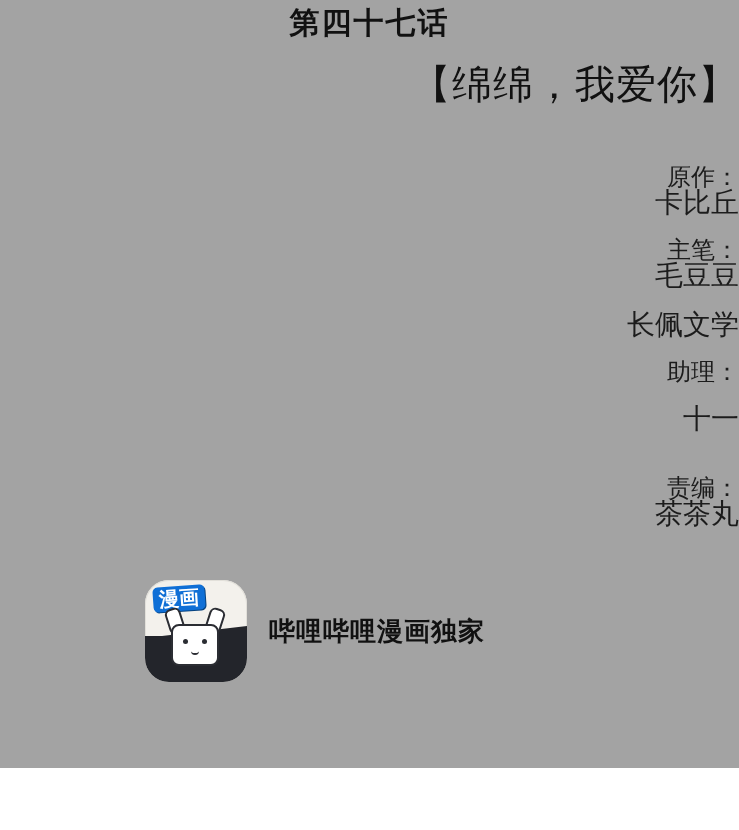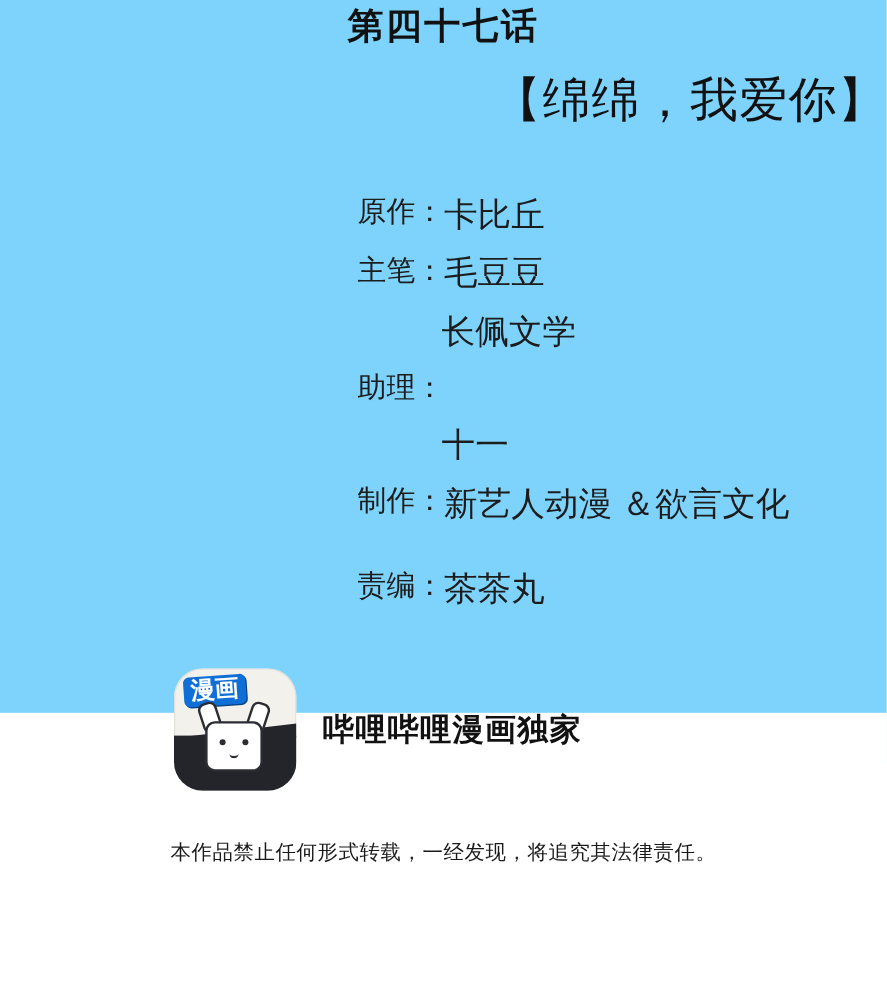--- a/index.html
+++ b/index.html
@@ -10,23 +10,23 @@
   body {
     width: 739px;
     height: 830px;
     font-family: "Liberation Sans", sans-serif;
     color: #1a1a1a;
     overflow: hidden;
     position: relative;
   }
   .page {
     width: 739px;
-    height: 594px;
+    height: 768px;
     position: relative;
-    background: #7dd3fc;
+    background: #a3a3a3;
   }
 
   
   .chapter-number {
     text-align: center;
     font-size: 30px;
     font-weight: bold;
     letter-spacing: 2px;
     line-height: 1.1;
     padding-top: 6px;
@@ -42,26 +42,27 @@
     color: #111111;
   }
 
   
   .credits {
     margin-top: 58px;
     padding-left: 298px;
   }
   .credit-row {
     display: flex;
-    align-items: flex-start;
+    align-items: flex-end;
     font-size: 24px;
     line-height: 1.0;
     margin-bottom: 21px;
     color: #1c1c1c;
     white-space: pre;
+    flex-direction: column;
   }
   .credit-row.indented {
     padding-left: 70px;
   }
   .credit-label {
     font-size: 24px;
     white-space: pre;
   }
   .credit-value {
     font-size: 28px;
@@ -206,24 +207,20 @@
 
     <div class="credit-row">
       <span class="credit-label">助理：</span>
     </div>
 
     <div class="credit-row indented">
       <span class="credit-label"></span>
       <span class="credit-value">十一</span>
     </div>
 
-    <div class="credit-row">
-      <span class="credit-label">制作：</span>
-      <span class="credit-value">新艺人动漫 ＆欲言文化</span>
-    </div>
 
     <div class="credit-row gap-before">
       <span class="credit-label">责编：</span>
       <span class="credit-value">茶茶丸</span>
     </div>
 
   </div>
 
   <div class="brand">
     <div class="logo">
@@ -233,15 +230,14 @@
       <div class="logo-ear r"></div>
       <div class="logo-face">
         <span class="eye left"></span>
         <span class="eye right"></span>
         <span class="mouth"></span>
       </div>
     </div>
     <div class="brand-text">哔哩哔哩漫画独家</div>
   </div>
 
-  <div class="notice">本作品禁止任何形式转载，一经发现，将追究其法律责任。</div>
 
 </div>
 
 </body></html>

